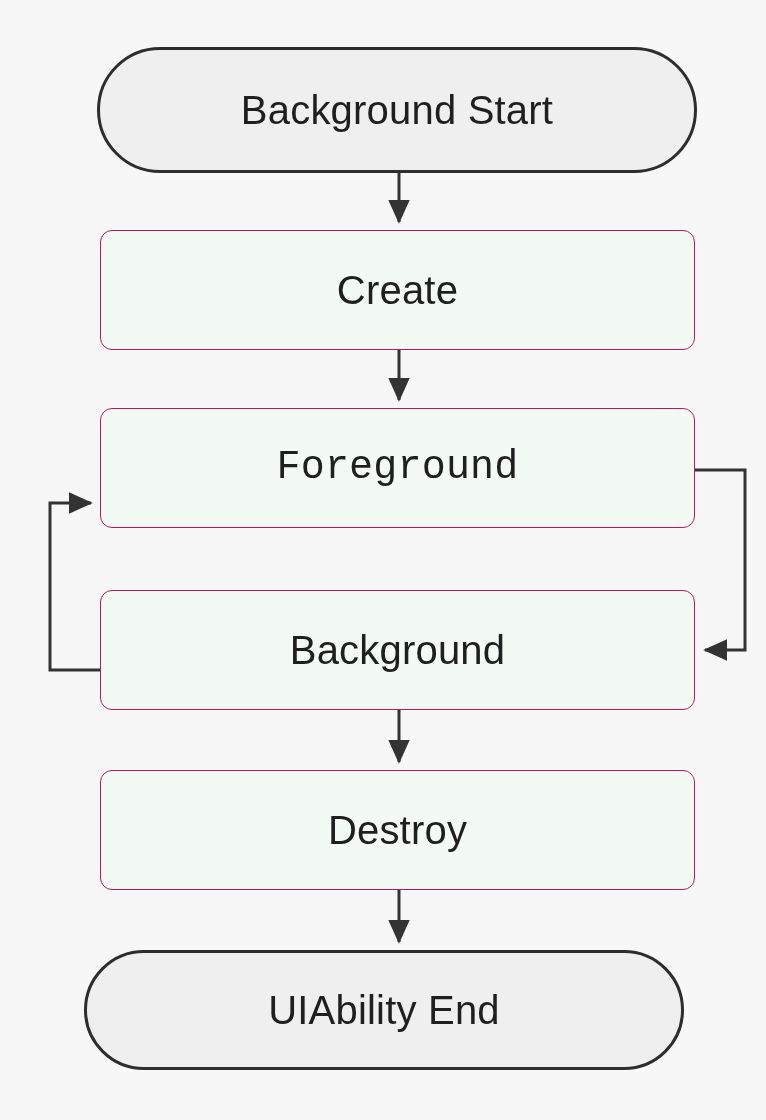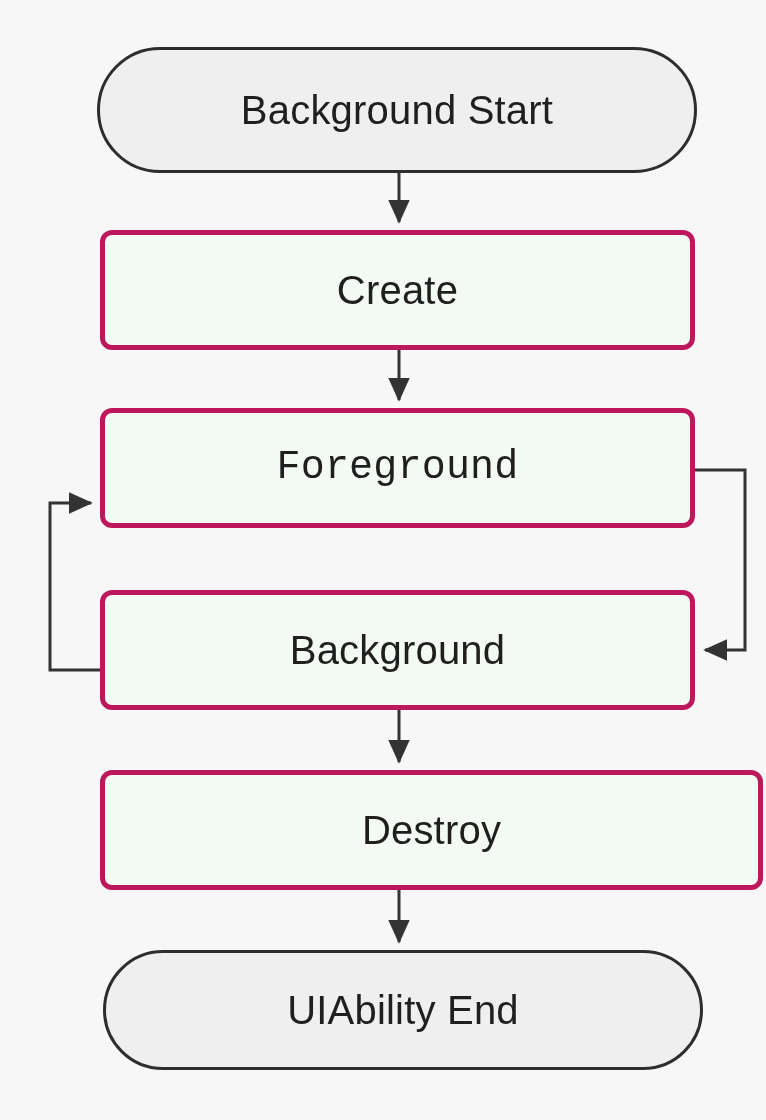--- a/index.html
+++ b/index.html
@@ -39,29 +39,29 @@
     line-height: 1;
     white-space: nowrap;
   }
   .terminal {
     background: #efefef;
     border: 3px solid #2d2d2d;
     border-radius: 999px;
   }
   .process {
     background: #f3faf3;
-    border: 5px solid #be185d;
+    border: 1px solid #be185d;
     border-radius: 12px;
   }
   #node-start  { left: 97px;  top: 47px;  width: 600px; height: 126px; }
   #node-create { left: 100px; top: 230px; width: 595px; height: 120px; }
   #node-foreground { left: 100px; top: 408px; width: 595px; height: 120px; font-family: Liberation Mono, monospace; }
   #node-background { left: 100px; top: 590px; width: 595px; height: 120px; }
-  #node-destroy { left: 100px; top: 770px; width: 663px; height: 120px; }
-  #node-end    { left: 103px;  top: 950px; width: 600px; height: 120px; }
+  #node-destroy { left: 100px; top: 770px; width: 595px; height: 120px; }
+  #node-end    { left: 84px;  top: 950px; width: 600px; height: 120px; }
 </style>
 </head>
 <body>
 
 <div id="canvas">
 
   <svg id="flow-svg" viewBox="0 0 766 1120" xmlns="http://www.w3.org/2000/svg">
     <defs>
       <marker id="arrowhead" markerWidth="9" markerHeight="9" refX="7.4" refY="3.6" orient="auto" markerUnits="strokeWidth">
         <path d="M0,0 L8,3.6 L0,7.2 z" fill="#333333"></path>

